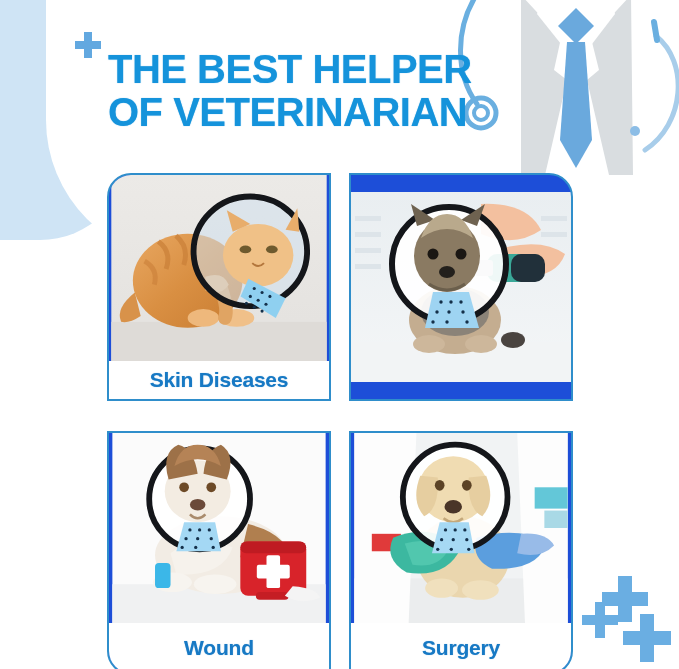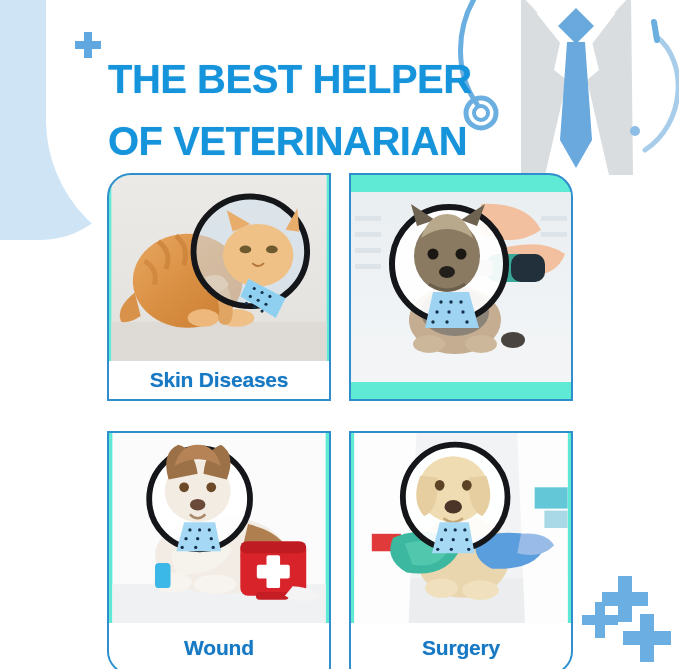--- a/index.html
+++ b/index.html
@@ -82,21 +82,21 @@
   }
 
   
   .title {
     position: absolute;
     left: 108px;
     top: 48px;
     width: 420px;
     color: #1593db;
     font-size: 40px;
-    line-height: 62px;
+    line-height: 43px;
     font-weight: bold;
     letter-spacing: -0.5px;
     white-space: pre-line;
     text-shadow: 0 0 1px rgba(21,147,219,0.6);
   }
 
   
   .grid {
     position: absolute;
     left: 107px;
@@ -105,21 +105,21 @@
     height: 500px;
     display: grid;
     grid-template-columns: 224px 224px;
     grid-template-rows: 228px 244px;
     column-gap: 18px;
     row-gap: 30px;
   }
   .card {
     position: relative;
     border: 2px solid #2f8ecb;
-    background: #5eead4;
+    background: #1d4ed8;
     overflow: hidden;
     display: flex;
     flex-direction: column;
     justify-content: space-between;
   }
   .card.r-tl { border-radius: 24px 0 0 0; }
   .card.r-tr { border-radius: 0 24px 0 0; }
   .card.r-bl { border-radius: 0 0 0 24px; }
   .card.r-br { border-radius: 0 0 24px 0; }
 

